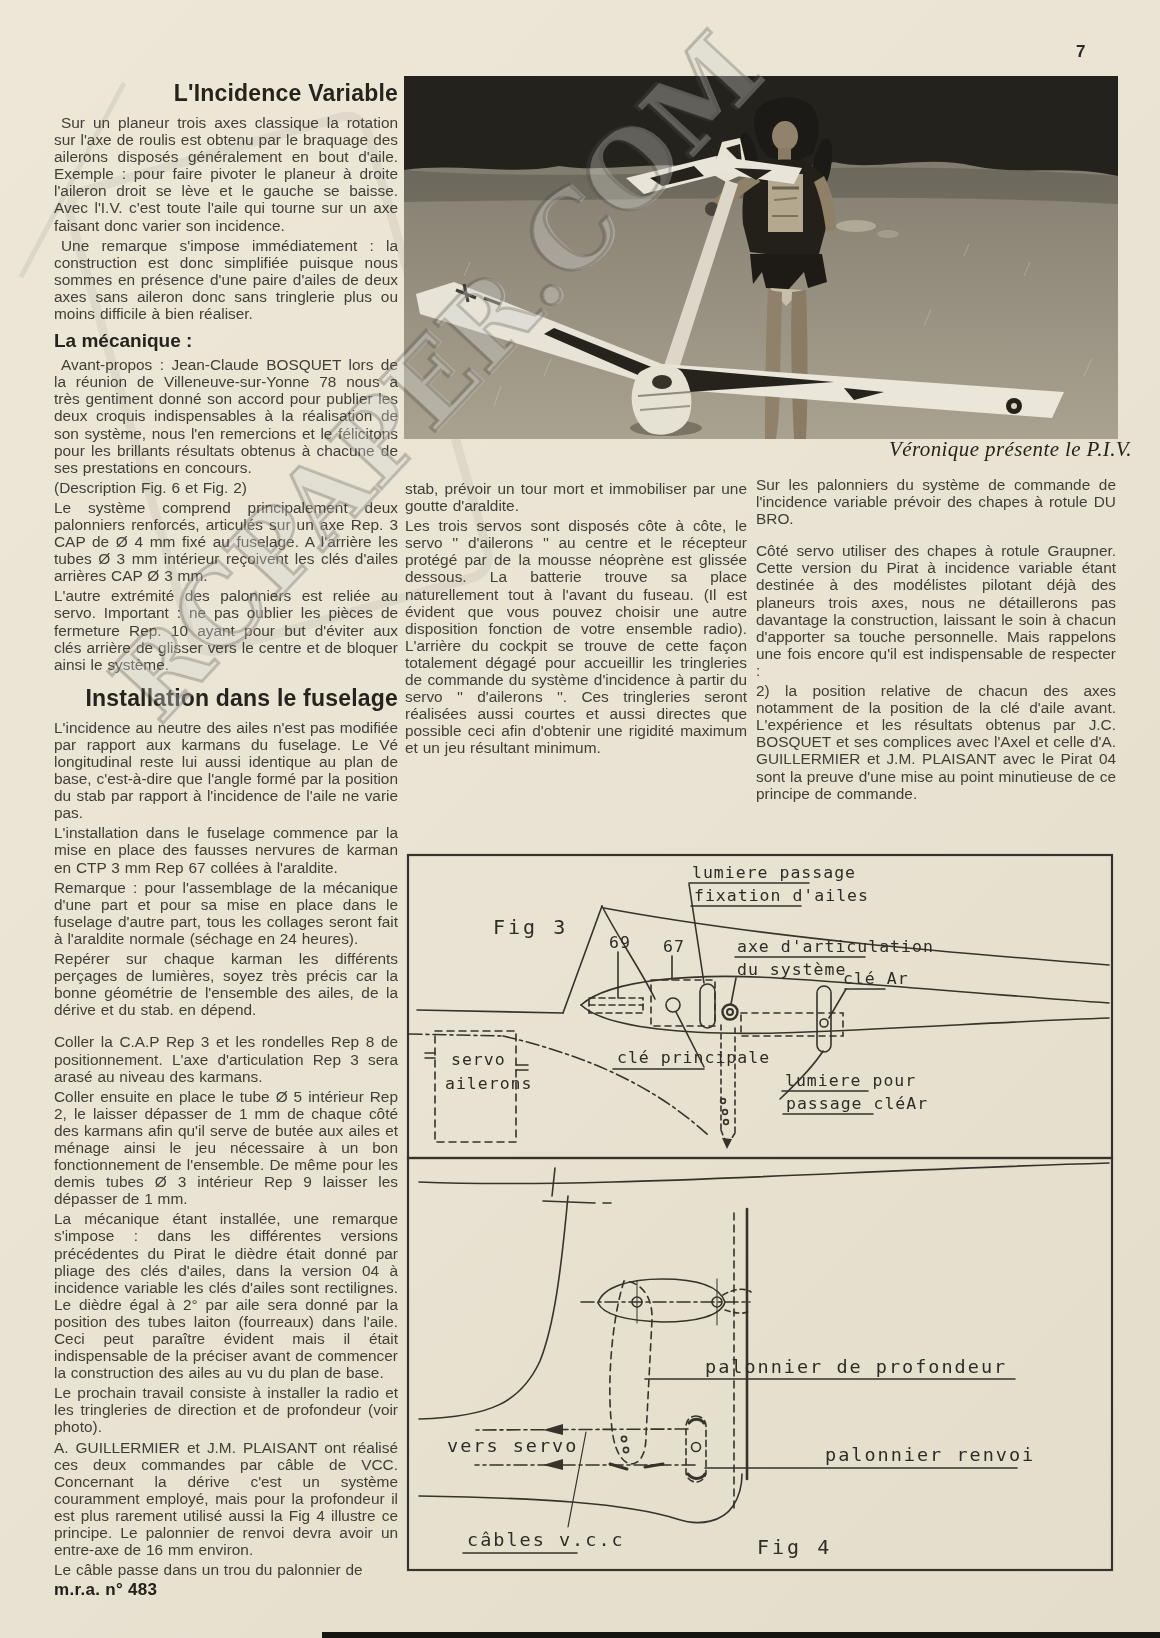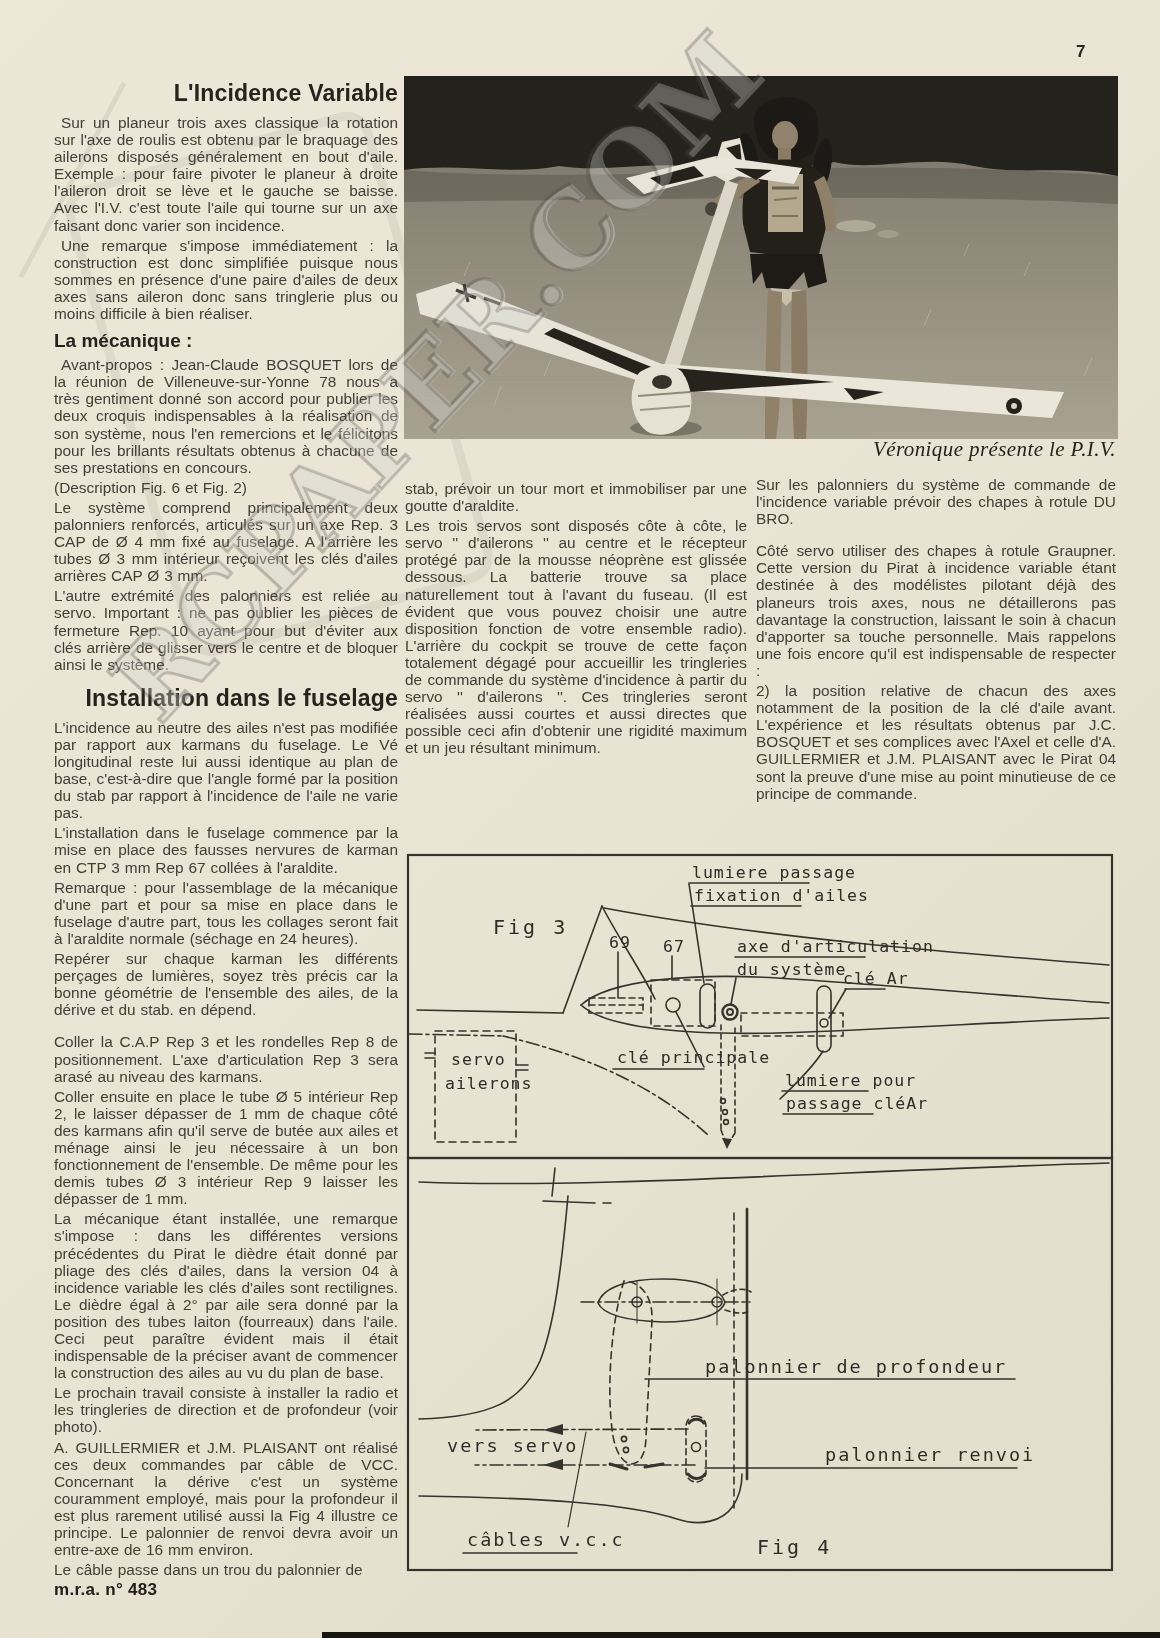--- a/index.html
+++ b/index.html
@@ -10,21 +10,21 @@
   }
   .col{position:absolute;}
   .col p{font-size:15.4px;line-height:17.1px;text-align:justify;margin:0 0 3px 0;
          text-indent:7px;word-spacing:0.6px;color:#423e37;}
   .col p.noindent{text-indent:0;}
   .h-big{font-size:23px;font-weight:bold;color:#26231d;margin:0 0 7px 0;letter-spacing:0.2px;text-align:right;}
   .h-med{font-size:19px;font-weight:bold;color:#26231d;margin:8px 0 4px 0;}
   .gap-top{margin-top:15px !important;}
   .pagenum{position:absolute;left:1076px;top:42px;font-size:17px;font-weight:bold;color:#2a2822;}
   .footer{position:absolute;left:54px;top:1580px;font-size:17px;font-weight:bold;color:#22201a;letter-spacing:0.3px;}
-  .caption{position:absolute;left:500px;top:437px;width:616px;text-align:right;
+  .caption{position:absolute;left:516px;top:437px;width:616px;text-align:right;
            font-family:"Liberation Serif",serif;font-style:italic;font-size:21px;color:#26231d;letter-spacing:0.4px;}
   .photo{position:absolute;left:404px;top:76px;width:714px;height:363px;}
   .figs{position:absolute;left:405px;top:852px;width:710px;height:722px;}
   .figlabel{font-family:"DejaVu Sans Mono",monospace;font-size:16.5px;letter-spacing:1px;fill:#2e2c26;}
   .figtitle{font-family:"DejaVu Sans Mono",monospace;font-size:20px;letter-spacing:3px;fill:#2e2c26;}
   .figlabel2{font-family:"DejaVu Sans Mono",monospace;font-size:18.5px;letter-spacing:2px;fill:#2e2c26;}
   .watermark{position:absolute;left:88px;top:660px;transform-origin:0 0;transform:rotate(-47deg);
      font-family:"DejaVu Serif",serif;font-weight:bold;font-size:104px;white-space:nowrap;
      color:rgba(110,105,95,0.10);-webkit-text-stroke:3px rgba(75,72,64,0.28);
      text-shadow:2px 2px 0 rgba(255,255,255,0.28);z-index:6;pointer-events:none;}

